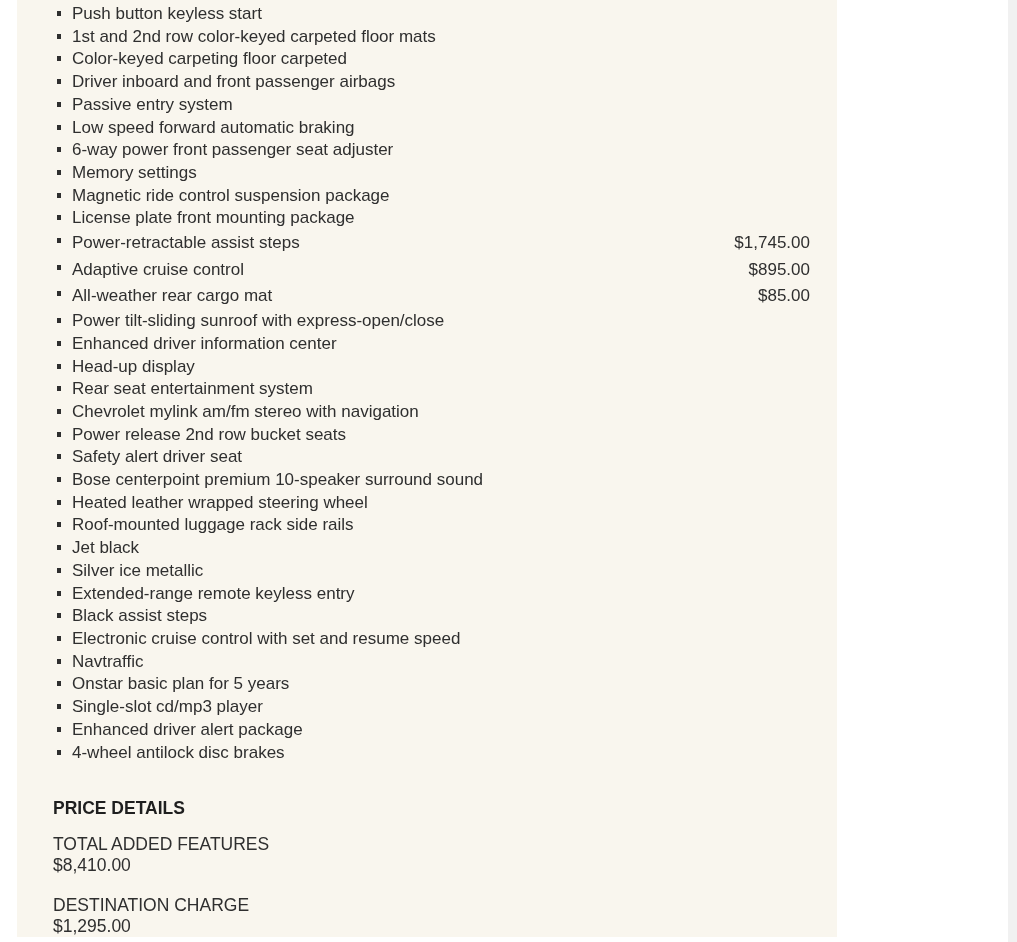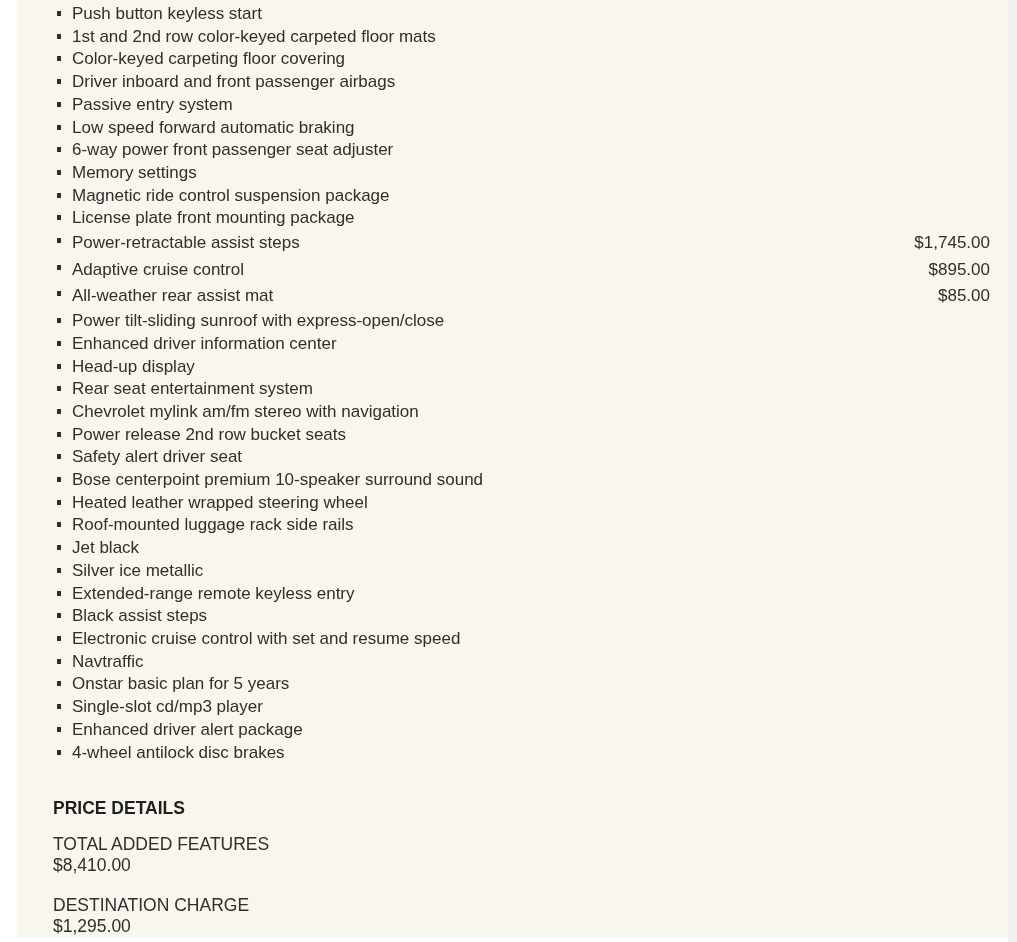--- a/index.html
+++ b/index.html
@@ -13,21 +13,21 @@
     position: relative;
     width: 1017px;
     height: 942px;
     background: #ffffff;
     overflow: hidden;
   }
   .content {
     position: absolute;
     left: 17px;
     top: 0;
-    width: 1000px;
+    width: 820px;
     height: 937px;
     background: var(--page-bg, #f9f6ee);
     padding: 3px 27px 0 36px;
     color: var(--text-color, #2f2f2f);
   }
   
   ul.features {
     list-style: none;
     margin: 0;
     padding: 0;
@@ -102,21 +102,21 @@
         <li class="feature-row">
           <span class="bullet"></span>
           <span class="feature-label">Push button keyless start</span>
         </li>
         <li class="feature-row">
           <span class="bullet"></span>
           <span class="feature-label">1st and 2nd row color-keyed carpeted floor mats</span>
         </li>
         <li class="feature-row">
           <span class="bullet"></span>
-          <span class="feature-label">Color-keyed carpeting floor covering</span>
+          <span class="feature-label">Color-keyed carpeting floor carpeted</span>
         </li>
         <li class="feature-row">
           <span class="bullet"></span>
           <span class="feature-label">Driver inboard and front passenger airbags</span>
         </li>
         <li class="feature-row">
           <span class="bullet"></span>
           <span class="feature-label">Passive entry system</span>
         </li>
         <li class="feature-row">
@@ -144,21 +144,21 @@
           <span class="feature-label">Power-retractable assist steps</span>
           <span class="feature-price">$1,745.00</span>
         </li>
         <li class="feature-row priced">
           <span class="bullet"></span>
           <span class="feature-label">Adaptive cruise control</span>
           <span class="feature-price">$895.00</span>
         </li>
         <li class="feature-row priced">
           <span class="bullet"></span>
-          <span class="feature-label">All-weather rear assist mat</span>
+          <span class="feature-label">All-weather rear cargo mat</span>
           <span class="feature-price">$85.00</span>
         </li>
         <li class="feature-row">
           <span class="bullet"></span>
           <span class="feature-label">Power tilt-sliding sunroof with express-open/close</span>
         </li>
         <li class="feature-row">
           <span class="bullet"></span>
           <span class="feature-label">Enhanced driver information center</span>
         </li>

